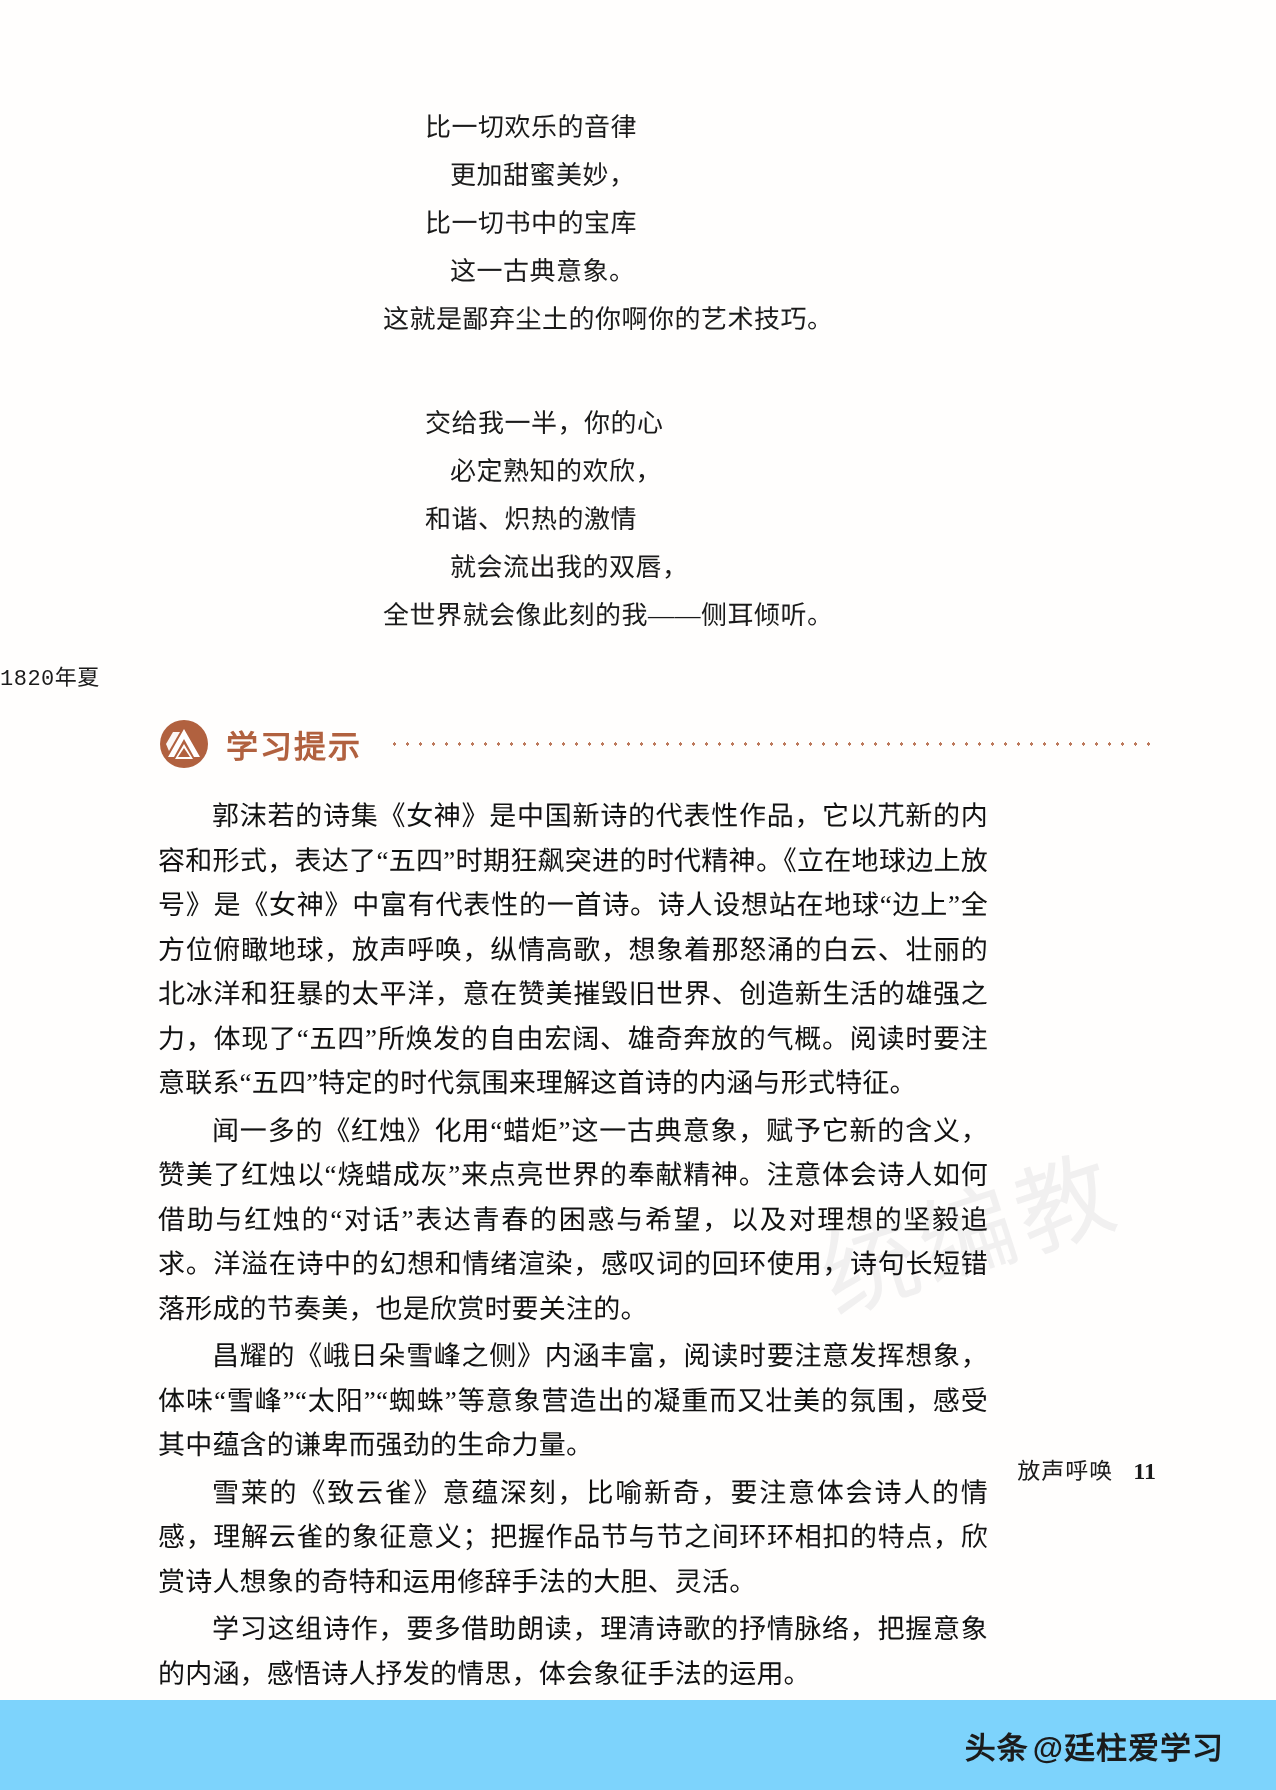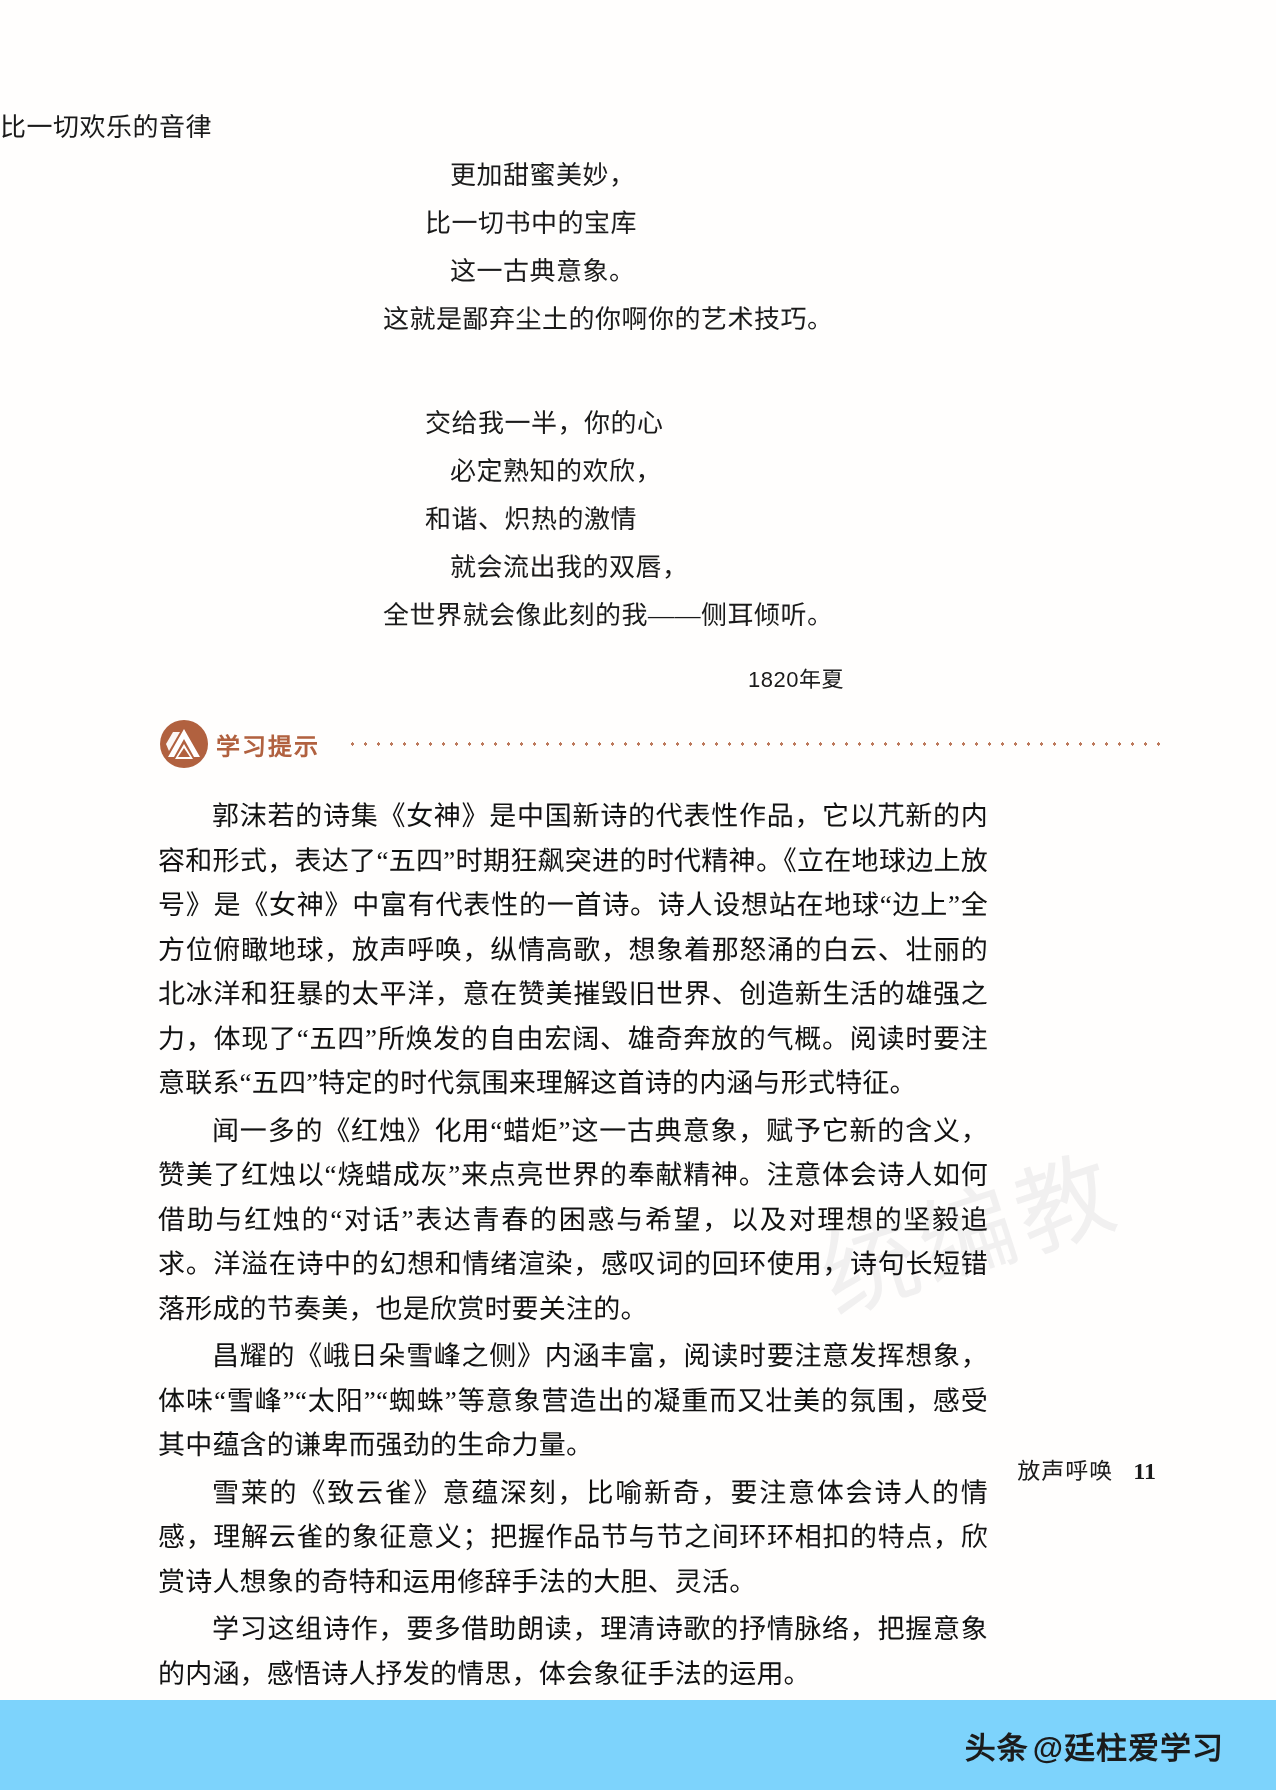--- a/index.html
+++ b/index.html
@@ -40,26 +40,25 @@
     font-size: 26px;
     line-height: 48px;
     color: #1a1a1a;
     white-space: pre;
     letter-spacing: 0.5px;
   }
   .stanza-gap {
     height: 56px;
   }
   .poem-date {
-    font-family: Liberation Sans, sans-serif;
+    font-family: Liberation Mono, monospace;
     font-size: 22px;
     line-height: 44px;
     color: #1a1a1a;
     text-align: left;
-    padding-left: 748px;
     margin-top: 18px;
     letter-spacing: 0.5px;
   }
 
   
   .section-header {
     position: absolute;
     left: 160px;
     top: 716px;
     width: 1000px;
@@ -76,23 +75,23 @@
     position: relative;
     overflow: hidden;
   }
   .brand-logo .glyph {
     position: absolute;
     left: 0; top: 0;
     width: 48px;
     height: 48px;
   }
   .section-title {
-    margin-left: 8px;
+    margin-left: 18px;
     font-family: "Liberation Sans", "DejaVu Sans", sans-serif;
-    font-size: 24px;
+    font-size: 32px;
     font-weight: bold;
     color: #b1613f;
     letter-spacing: 2px;
     white-space: nowrap;
   }
   .dot-rule {
     flex: 1 1 auto;
     margin-left: 26px;
     height: 4px;
     background-image: radial-gradient(circle, #b1613f 1.6px, rgba(0,0,0,0) 1.8px);
@@ -191,21 +190,21 @@
 </head>
 <body>
 
 <div class="page">
 
   <div class="paper-watermark">统编教</div>
 
   <div class="poem">
 
     <div class="poem-stanza">
-      <div class="poem-line" style="">比一切欢乐的音律</div>
+      <div class="poem-line" style="padding-left:425px">比一切欢乐的音律</div>
       <div class="poem-line" style="padding-left:450px">更加甜蜜美妙，</div>
       <div class="poem-line" style="padding-left:425px">比一切书中的宝库</div>
       <div class="poem-line" style="padding-left:450px">这一古典意象。</div>
       <div class="poem-line" style="padding-left:383px">这就是鄙弃尘土的你啊你的艺术技巧。</div>
     </div>
 
     <div class="stanza-gap"></div>
 
     <div class="poem-stanza">
       <div class="poem-line" style="padding-left:425px">交给我一半，你的心</div>

